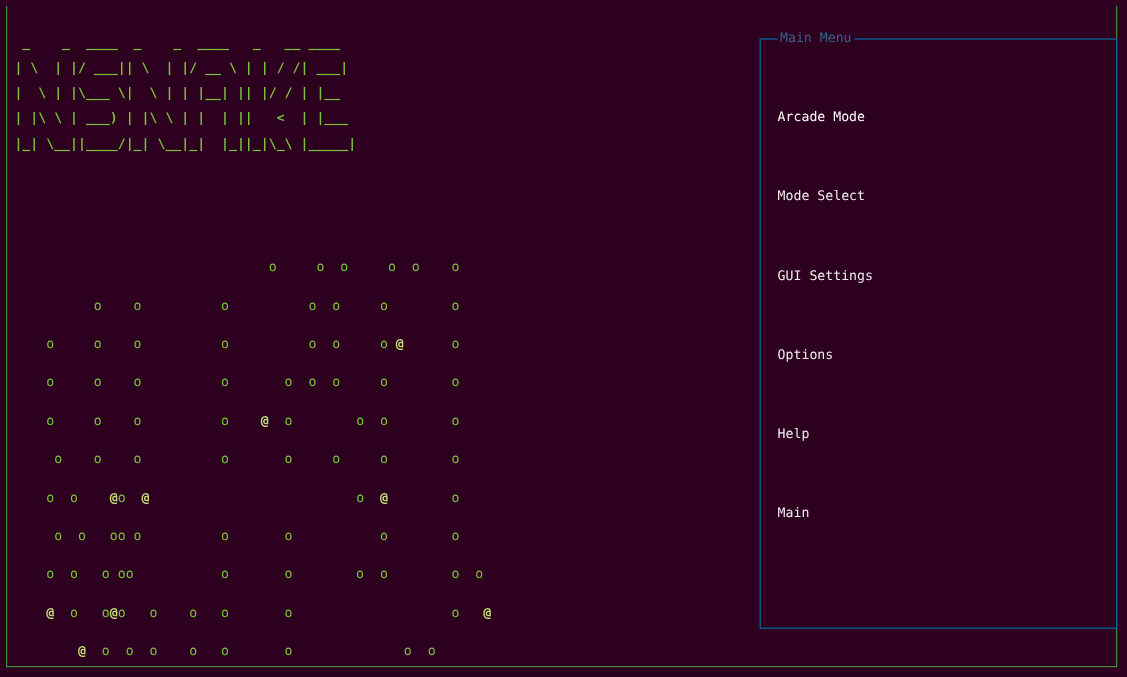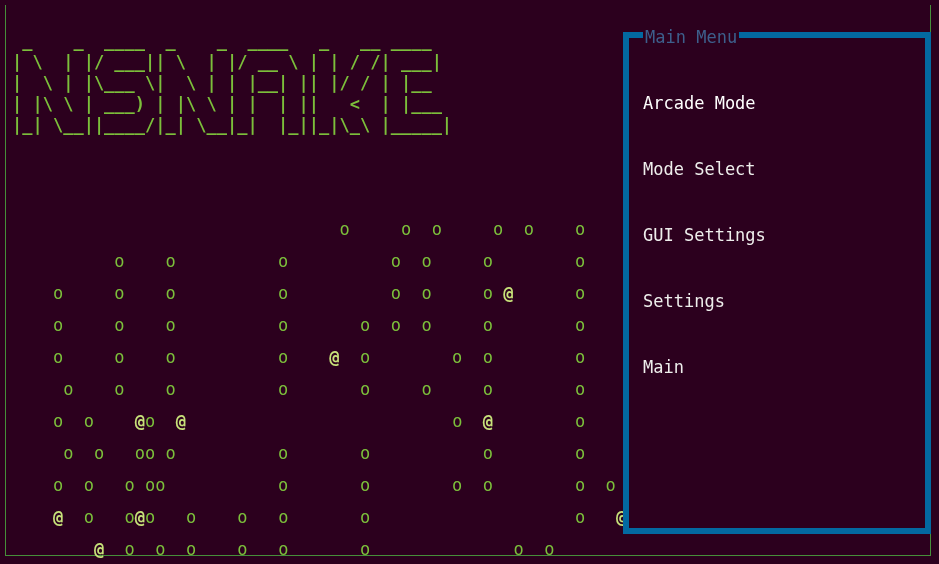--- a/index.html
+++ b/index.html
@@ -2,36 +2,36 @@
 <html><head>
 <meta charset="utf-8">
 <style>
   html,body{margin:0;padding:0;background:#2c001e;height:100%;}
   body{width:939px;height:564px;}
   .term{
     position:relative;
     width:939px;height:564px;
     background:#2c001e;
     font-family:"DejaVu Sans Mono","Menlo","Consolas",monospace;
-    font-size:17px;
+    font-size:11px;
     line-height:22px;
     letter-spacing:0px;
     color:#eeeeec;
   }
   .outer-border{
     position:absolute;
     left:5px;top:5px;right:8px;bottom:8px;
     border:1px solid #468f3a;
     border-top:none;
   }
   .menu-box{
     position:absolute;
     right:8px; top:32px;
     width:296px; height:490px;
-    border:6px solid #0369a1;
+    border:1px solid #0369a1;
   }
   .menu-title{
     position:absolute;
     top:-12px; left:14px;
     background:#2c001e;
     color:#3d5f8c;
     padding:0 2px;
     white-space:pre;
   }
   .menu-items{
@@ -84,18 +84,19 @@
         <span class="b">@</span>  o  o  o    o   o       o              o  o
            o  o  o    o   o       o              o  o  o
            o  <span class="b">@</span>  o    o   o       o              o  o  o</pre>
 
   <div class="menu-box">
     <div class="menu-title">Main Menu</div>
     <div class="menu-items">
       <div class="menu-item sel">Arcade Mode</div>
       <div class="menu-item">Mode Select</div>
       <div class="menu-item">GUI Settings</div>
-      <div class="menu-item">Settings</div>
+      <div class="menu-item">Options</div>
+      <div class="menu-item">Help</div>
       <div class="menu-item">Main</div>
     </div>
   </div>
 
 </div>
 
 </body></html>

